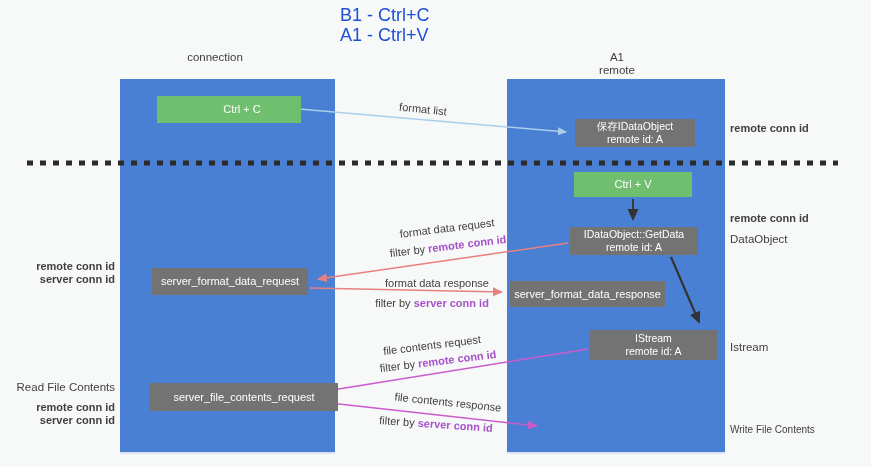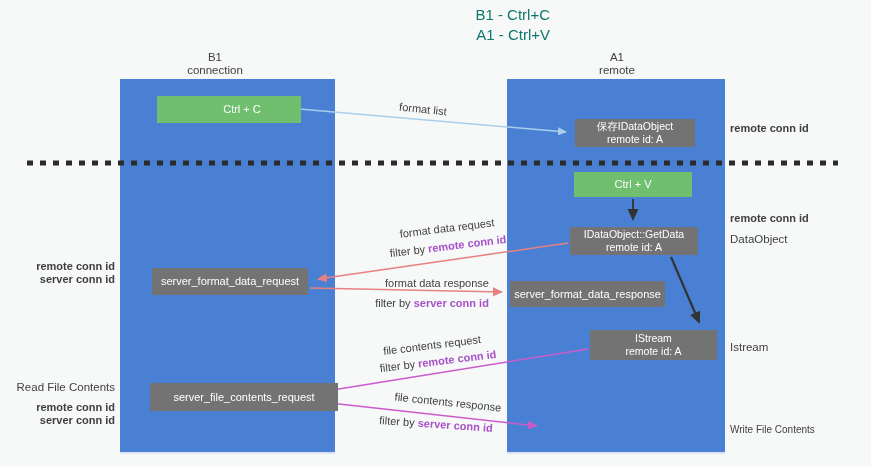--- a/index.html
+++ b/index.html
@@ -1,20 +1,20 @@
 <!DOCTYPE html>
 <html><head>
 <meta charset="utf-8">
 <style>
   html,body{margin:0;padding:0;background:#f7f8f8;font-family:"Liberation Sans",sans-serif;}
   #canvas{position:relative;width:871px;height:467px;background:#f7f8f8;overflow:hidden;}
 
   
-  #title{position:absolute;left:340px;top:5px;width:210px;text-align:right;
-         font-size:15px;line-height:20px;color:#0f766e;z-index:5;}
+  #title{position:absolute;left:340px;top:5px;width:210px;text-align:left;
+         font-size:18px;line-height:20px;color:#1d4ed8;z-index:5;}
 
   
   .col-header{position:absolute;top:51px;width:160px;text-align:center;
               font-size:11.5px;line-height:13px;color:#3f3f3f;z-index:5;}
   #hdr-left{left:135px;}
   #hdr-right{left:537px;}
 
   
   .column{position:absolute;top:79px;height:373px;background:#4a80d3;
           border-bottom:2px solid #dde3f6;z-index:1;}
@@ -74,21 +74,20 @@
 <body>
 
 <div id="canvas">
 
   <div id="title">
     <div>B1 - Ctrl+C</div>
     <div>A1 - Ctrl+V</div>
   </div>
 
   <div id="hdr-left" class="col-header">
-    <div>B1</div>
     <div>connection</div>
   </div>
   <div id="hdr-right" class="col-header">
     <div>A1</div>
     <div>remote</div>
   </div>
 
   <div id="col-left" class="column"></div>
   <div id="col-right" class="column"></div>
 

